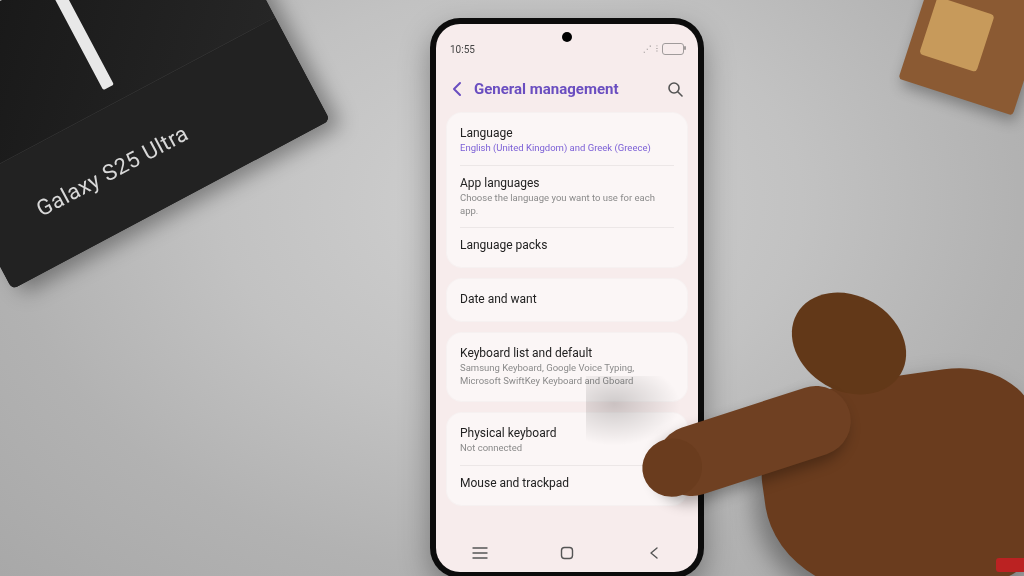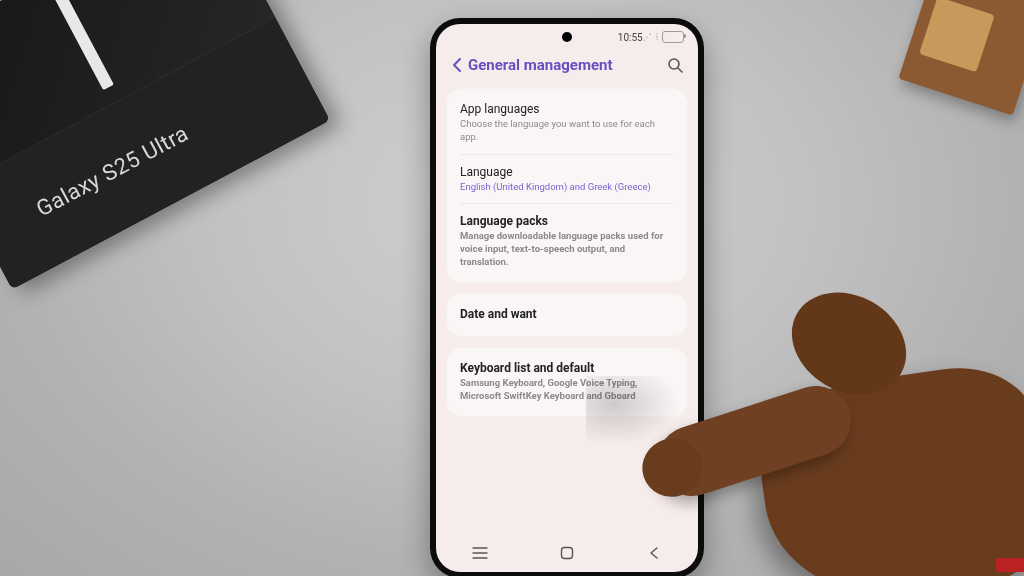--- a/index.html
+++ b/index.html
@@ -116,38 +116,38 @@
     color: #2b2b2b;
   }
   .camera-punch {
     position:absolute; top:8px; left:50%; transform:translateX(-50%);
     width:10px; height:10px; background:#000; border-radius:50%; z-index:5;
   }
 
   
   .statusbar {
     height: 26px;
-    display:flex; align-items:center; justify-content:flex-end;
-    padding: 0 14px;
+    display:flex; align-items:center; justify-content:space-between;
+    padding: 12px 14px;
     font-size: 10px;
     color: #444;
   }
   .status-right { display:flex; gap:4px; align-items:center; opacity:.6; font-size:9px; }
   .battery-pill {
     width:20px; height:10px; border:1px solid #666; border-radius:3px;
     position:relative;
   }
   .battery-pill::after{
     content:""; position:absolute; right:-3px; top:2px; width:2px; height:4px;
     background:#666; border-radius:1px;
   }
 
   
   .page-header {
-    display:flex; align-items:center; gap:0;
+    display:flex; align-items:center; gap:6px;
     padding: 6px 12px 14px 10px;
   }
   .page-header .title {
     flex:1; font-size:15px; font-weight:700; color:#6a4ec0;
   }
   .chev-back, .hdr-search {
     color:#6a4ec0; width:22px; text-align:center; font-size:16px;
   }
   .chev-back svg, .hdr-search svg { display:block; margin:auto; }
 
@@ -159,21 +159,21 @@
   .card {
     background: rgba(255,255,255,.55);
     border-radius: 16px;
     padding: 4px 14px;
     box-shadow: inset 0 0 0 1px rgba(0,0,0,.02);
   }
   .row {
     padding: 10px 0;
     border-bottom: 1px solid rgba(0,0,0,.06);
   }
-  .row:last-child { border-bottom: none; font-weight: bold; }
+  .row:last-child { border-bottom: none; }
   .row .label {
     font-size: 12px;
     color: #222;
     margin-bottom: 2px;
   }
   .row .sub {
     font-size: 9.5px;
     line-height: 1.35;
     color: #8a8a8a;
   }
@@ -239,46 +239,54 @@
             <circle cx="7" cy="7" r="5" stroke="#555" stroke-width="1.6" fill="none"></circle>
             <line x1="11" y1="11" x2="15" y2="15" stroke="#555" stroke-width="1.6" stroke-linecap="round"></line>
           </svg>
         </div>
       </div>
 
       <div class="content">
 
         <div class="card">
           <div class="row">
+            <div class="label">Language</div>
+            <div class="sub accent">English (United Kingdom) and Greek (Greece)</div>
+          </div>
+          <div class="row">
             <div class="label">App languages</div>
             <div class="sub">Choose the language you want to use for each app.</div>
           </div>
           <div class="row">
-            <div class="label">Language</div>
-            <div class="sub accent">English (United Kingdom) and Greek (Greece)</div>
-          </div>
-          <div class="row">
             <div class="label">Language packs</div>
-            <div class="sub">Manage downloadable language packs used for voice input, text-to-speech output, and translation.</div>
           </div>
         </div>
 
         <div class="card">
           <div class="row">
             <div class="label">Date and want</div>
           </div>
         </div>
 
         <div class="card">
           <div class="row">
             <div class="label">Keyboard list and default</div>
             <div class="sub">Samsung Keyboard, Google Voice Typing, Microsoft SwiftKey Keyboard and Gboard</div>
           </div>
         </div>
 
+        <div class="card">
+          <div class="row">
+            <div class="label">Physical keyboard</div>
+            <div class="sub">Not connected</div>
+          </div>
+          <div class="row">
+            <div class="label">Mouse and trackpad</div>
+          </div>
+        </div>
 
       </div>
 
       <div class="navbar">
         <div class="nav-btn">
           <svg width="16" height="12" viewBox="0 0 16 12">
             <line x1="1" y1="1" x2="15" y2="1" stroke="#555" stroke-width="1.4" stroke-linecap="round"></line>
             <line x1="1" y1="6" x2="15" y2="6" stroke="#555" stroke-width="1.4" stroke-linecap="round"></line>
             <line x1="1" y1="11" x2="15" y2="11" stroke="#555" stroke-width="1.4" stroke-linecap="round"></line>
           </svg>

